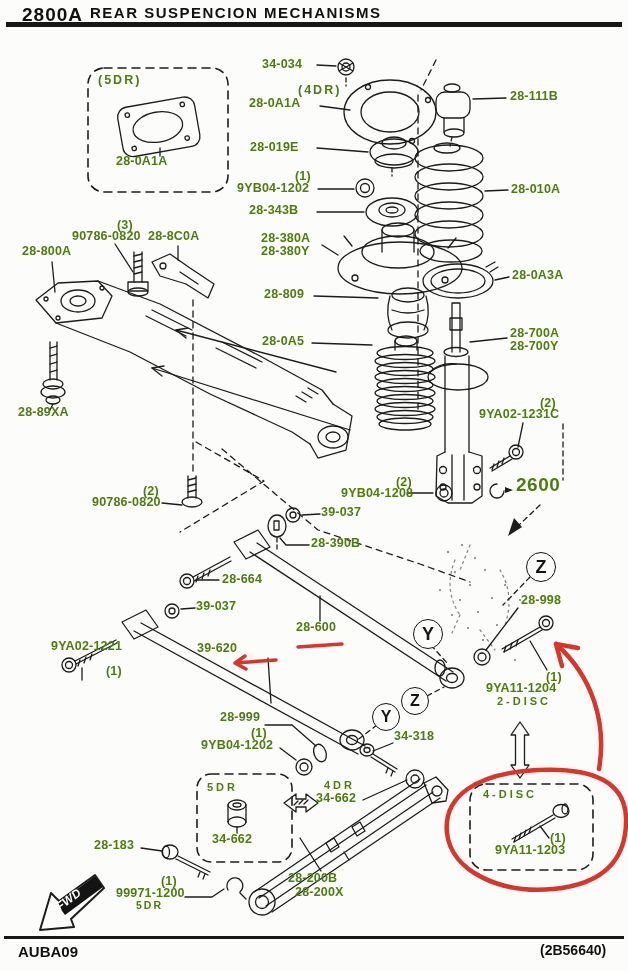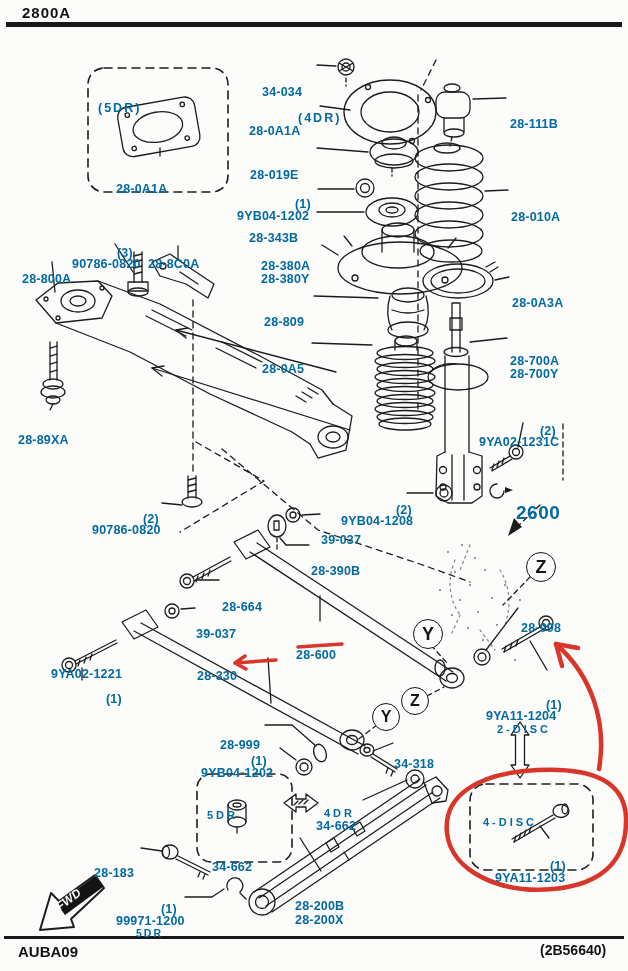--- a/index.html
+++ b/index.html
@@ -1,40 +1,41 @@
 <!DOCTYPE html>
 <html><head>
 <meta charset="utf-8">
 <style>
   html,body{margin:0;padding:0;background:#888;}
   .page{position:relative;width:628px;height:971px;background:#fcfcfa;
         font-family:"Liberation Sans",sans-serif;overflow:hidden;}
-  .hdr-code{position:absolute;left:22px;top:4px;font-weight:bold;font-size:15px;letter-spacing:1px;color:#111;}
+  .hdr-code{position:absolute;left:22px;top:4px;font-weight:bold;font-size:19px;letter-spacing:1px;color:#111;}
   .hdr-title{position:absolute;left:90px;top:4px;font-weight:bold;font-size:15px;letter-spacing:1.5px;color:#111;}
   .hdr-rule{position:absolute;left:6px;top:22px;width:616px;height:5px;background:#181818;}
   .ftr-rule{position:absolute;left:4px;top:936px;width:620px;height:3px;background:#181818;}
   .ftr-left{position:absolute;left:18px;top:943px;font-weight:bold;font-size:15px;color:#111;text-align:center;}
   .ftr-right{position:absolute;left:540px;top:942px;font-weight:bold;font-size:14px;color:#111;}
   svg.art{position:absolute;left:0;top:0;}
   .labels{position:absolute;left:0;top:0;width:628px;height:971px;z-index:3;pointer-events:none;}
-  .part-label{position:absolute;font-weight:bold;font-size:12.5px;line-height:1.05;color:#0369a1;
-              letter-spacing:0.2px;white-space:pre;margin-top:28px;}
+  .part-label{position:absolute;font-weight:bold;font-size:12.5px;line-height:1.05;color:#4d7c0f;
+              letter-spacing:0.2px;white-space:pre;}
   .sp1{letter-spacing:2px;}
   .sp2{font-size:11px;letter-spacing:3px;}
   .sp2s{font-size:10.5px;letter-spacing:2px;}
   .ref{font-size:19px;letter-spacing:0.5px;}
   .zone-marker{position:absolute;border:1.7px solid #151515;border-radius:50%;background:#fcfcfa;
                display:flex;align-items:center;justify-content:center;font-weight:bold;color:#151515;}
 </style>
 </head>
 <body>
 
 <div class="page">
 
   <div class="hdr-code">2800A</div>
+  <div class="hdr-title">REAR SUSPENCION MECHANISMS</div>
   <div class="hdr-rule"></div>
 
   <svg class="art" width="628" height="971" viewBox="0 0 628 971">
     <g stroke="#1c1c1c" fill="none" stroke-width="1.3" stroke-linecap="round" stroke-linejoin="round">
 
       <g>
         <rect x="88" y="68" width="140" height="124" rx="16" stroke-dasharray="8 6" stroke-width="1.6"></rect>
         <g transform="rotate(-10 158 128)">
           <rect x="120" y="102" width="78" height="50" rx="10"></rect>
           <ellipse cx="158" cy="127" rx="25" ry="15"></ellipse>
@@ -404,40 +405,40 @@
       <div class="part-label" style="left: 143px; top: 485px;">(2)</div>
       <div class="part-label" style="left: 92px; top: 496px;">90786-0820</div>
       <div class="part-label" style="left: 396px; top: 476px;">(2)</div>
       <div class="part-label" style="left: 341px; top: 487px;">9YB04-1208</div>
       <div class="part-label ref" style="left: 516px; top: 475px;">2600</div>
       <div class="part-label" style="left: 321px; top: 506px;">39-037</div>
       <div class="part-label" style="left: 311px; top: 537px;">28-390B</div>
       <div class="part-label" style="left: 222px; top: 573px;">28-664</div>
       <div class="part-label" style="left: 196px; top: 600px;">39-037</div>
       <div class="part-label" style="left: 296px; top: 621px;">28-600</div>
-      <div class="part-label" style="left: 197px; top: 642px;">28-330</div>
+      <div class="part-label" style="left: 197px; top: 642px;">39-620</div>
       <div class="part-label" style="left: 521px; top: 594px;">28-998</div>
       <div class="part-label" style="left: 546px; top: 671px;">(1)</div>
       <div class="part-label" style="left: 486px; top: 682px;">9YA11-1204</div>
       <div class="part-label sp2" style="left: 497px; top: 696px;">2-DISC</div>
       <div class="part-label" style="left: 106px; top: 665px;">(1)</div>
       <div class="part-label" style="left: 51px; top: 640px;">9YA02-1221</div>
       <div class="part-label" style="left: 220px; top: 711px;">28-999</div>
       <div class="part-label" style="left: 251px; top: 727px;">(1)</div>
       <div class="part-label" style="left: 201px; top: 739px;">9YB04-1202</div>
       <div class="part-label" style="left: 394px; top: 730px;">34-318</div>
       <div class="part-label sp2" style="left: 207px; top: 782px;">5DR</div>
       <div class="part-label" style="left: 212px; top: 833px;">34-662</div>
       <div class="part-label sp2" style="left: 324px; top: 780px;">4DR</div>
       <div class="part-label" style="left: 316px; top: 792px;">34-662</div>
       <div class="part-label" style="left: 94px; top: 839px;">28-183</div>
       <div class="part-label" style="left: 161px; top: 875px;">(1)</div>
       <div class="part-label" style="left: 116px; top: 887px;">99971-1200</div>
       <div class="part-label sp2s" style="left: 136px; top: 900px;">5DR</div>
-      <div class="part-label" style="left: 295px; top: 872px; text-align: right;">28-200B</div>
+      <div class="part-label" style="left: 288px; top: 872px; text-align: right;">28-200B</div>
       <div class="part-label" style="left: 295px; top: 886px;">28-200X</div>
       <div class="part-label sp2" style="left: 483px; top: 789px;">4-DISC</div>
       <div class="part-label" style="left: 550px; top: 832px;">(1)</div>
       <div class="part-label" style="left: 495px; top: 844px;">9YA11-1203</div>
       <div class="zone-marker" style="left: 526px; top: 552px; height: 28px; width: 28px; font-size: 18px;">Z</div>
       <div class="zone-marker" style="left: 413px; top: 619px; height: 28px; width: 28px; font-size: 18px;">Y</div>
       <div class="zone-marker" style="left: 401px; top: 687px; height: 26px; width: 26px; font-size: 16px;">Z</div>
       <div class="zone-marker" style="left: 372px; top: 703px; height: 26px; width: 26px; font-size: 16px;">Y</div>
     </div>
 

